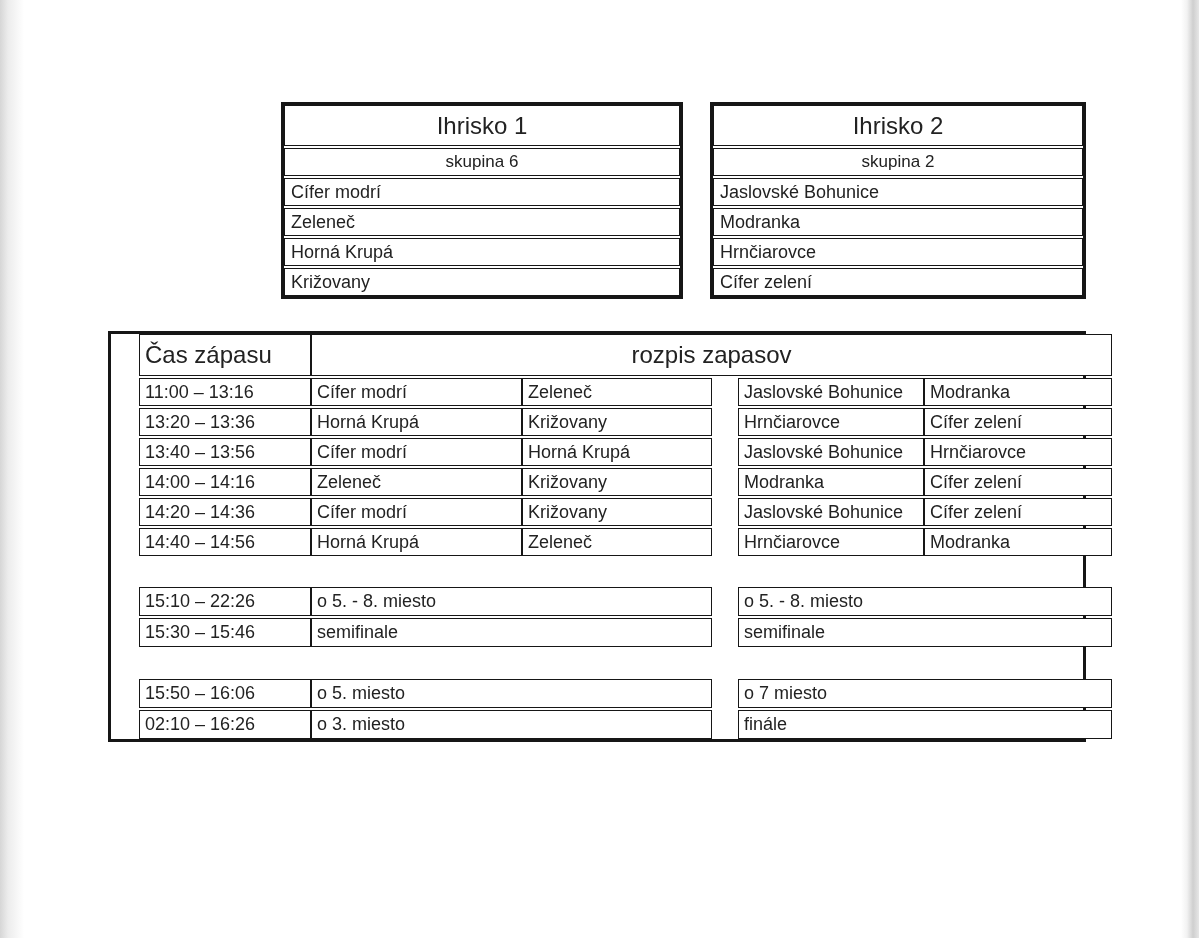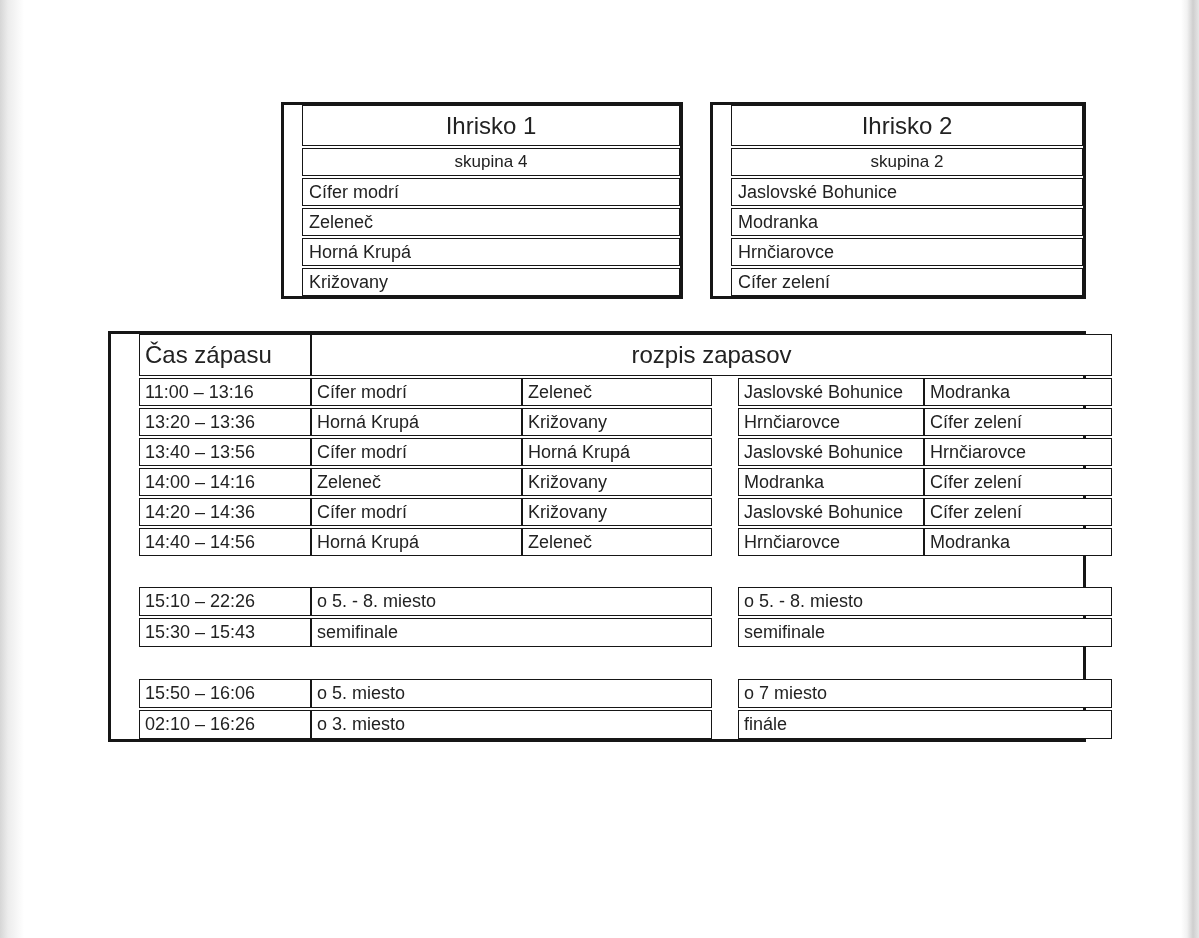--- a/index.html
+++ b/index.html
@@ -13,21 +13,20 @@
   }
   .edge-right{
     position:absolute;right:0;top:0;width:18px;height:938px;
     background:linear-gradient(to left,#e6e6e6 0px,#cfcfcf 6px,#f2f2f2 12px,#ffffff 18px);
   }
   
   .group-table{
     position:absolute;top:102px;background:#ffffff;
     border:3px solid #161616;display:flex;flex-direction:column;gap:2px;
     box-sizing:border-box;
-    padding-left:18px;
   }
   .gt1{left:281px;width:402px;}
   .gt2{left:710px;width:376px;}
   .g-row{
     border:1.6px solid #161616;box-sizing:border-box;display:flex;align-items:center;
     background:#ffffff;flex-shrink:0;
   }
   .g-title{height:41px;justify-content:center;font-size:24px;}
   .g-sub{height:28px;justify-content:center;font-size:17px;}
   .g-team{height:28px;padding-left:6px;font-size:18px;}
@@ -59,21 +58,21 @@
   .blank2{height:28px;flex-shrink:0;}
 </style>
 </head>
 <body>
 
 <div class="edge-left"></div>
 <div class="edge-right"></div>
 
 <div class="group-table gt1">
   <div class="g-row g-title">Ihrisko 1</div>
-  <div class="g-row g-sub">skupina 4</div>
+  <div class="g-row g-sub">skupina 6</div>
   <div class="g-row g-team">Cífer modrí</div>
   <div class="g-row g-team">Zeleneč</div>
   <div class="g-row g-team">Horná Krupá</div>
   <div class="g-row g-team">Križovany</div>
 </div>
 
 <div class="group-table gt2">
   <div class="g-row g-title">Ihrisko 2</div>
   <div class="g-row g-sub">skupina 2</div>
   <div class="g-row g-team">Jaslovské Bohunice</div>
@@ -140,21 +139,21 @@
 
   <div class="blank1"></div>
 
   <div class="m-row">
     <div class="cell h29 w-time f18">15:10 – 22:26</div>
     <div class="cell h29 w-lmerge f18">o 5. - 8. miesto</div>
     <div class="gap-cell"></div>
     <div class="cell h29 w-rmerge f18">o 5. - 8. miesto</div>
   </div>
   <div class="m-row">
-    <div class="cell h29 w-time f18">15:30 – 15:43</div>
+    <div class="cell h29 w-time f18">15:30 – 15:46</div>
     <div class="cell h29 w-lmerge f18">semifinale</div>
     <div class="gap-cell"></div>
     <div class="cell h29 w-rmerge f18">semifinale</div>
   </div>
 
   <div class="blank2"></div>
 
   <div class="m-row">
     <div class="cell h29 w-time f18">15:50 – 16:06</div>
     <div class="cell h29 w-lmerge f18">o 5. miesto</div>

